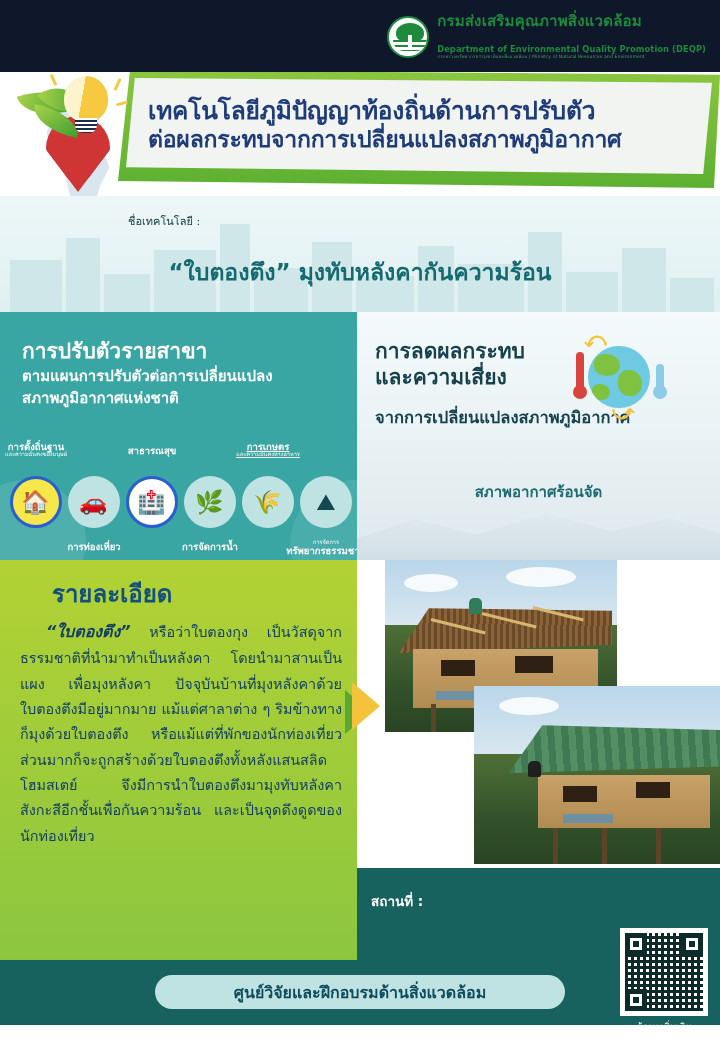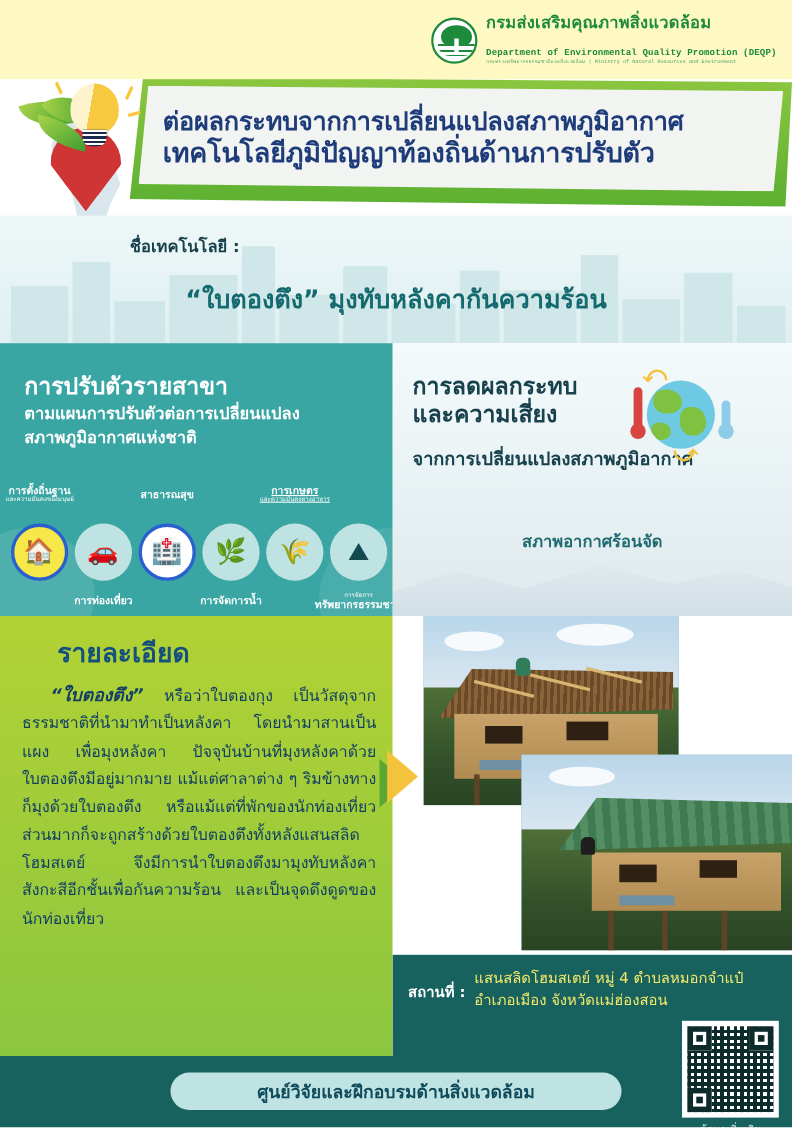--- a/index.html
+++ b/index.html
@@ -8,21 +8,21 @@
     font-family: "DejaVu Sans", "Liberation Sans", sans-serif;
     background: #ffffff;
     overflow: hidden;
     position: relative;
   }
   .poster { position: relative; width: 720px; height: 1040px; background: #fff; }
 
   
   .header {
     position: absolute; left: 0; top: 0; width: 720px; height: 72px;
-    background: #fef9c3; z-index: 20; font-family: Liberation Mono, monospace;
+    background: #0f172a; z-index: 20;
   }
   .deqp-logo {
     position: absolute; right: 14px; top: 14px;
     display: flex; align-items: center; gap: 8px;
   }
   .deqp-mark {
     width: 42px; height: 42px; border-radius: 50%;
     background: #ffffff; border: 2px solid #1e8a3c;
     position: relative; flex: none; overflow: hidden;
   }
@@ -106,22 +106,22 @@
 
   
   .tech-zone {
     position: absolute; left: 0; top: 196px; width: 720px; height: 116px;
     background: linear-gradient(180deg,#eef7f8 0%,#dff0f1 100%);
     overflow: hidden;
   }
   .skyline { position: absolute; left: 0; bottom: 0; width: 720px; height: 96px; }
   .bld { position: absolute; bottom: 0; background: #cfe7e8; }
   .tech-label {
-    position: absolute; left: 118px; top: 16px;
-    font-size: 15px; font-weight: bold; color: #17404a; z-index: 3;
+    position: absolute; left: 128px; top: 16px;
+    font-size: 11px; font-weight: normal; color: #17404a; z-index: 3;
   }
   .tech-name {
     position: absolute; left: 0; right: 0; top: 58px; text-align: center;
     font-size: 23px; font-weight: bold; color: #156a6f; z-index: 3;
   }
 
   
   .panel-left {
     position: absolute; left: 0; top: 312px; width: 357px; height: 248px;
     background: #3aa6a4; overflow: hidden;
@@ -290,22 +290,22 @@
         <div class="deqp-th">กรมส่งเสริมคุณภาพสิ่งแวดล้อม</div>
         <div class="deqp-en">Department of Environmental Quality Promotion (DEQP)</div>
         <div class="deqp-sub">กระทรวงทรัพยากรธรรมชาติและสิ่งแวดล้อม | Ministry of Natural Resources and Environment</div>
       </div>
     </div>
   </div>
 
   <div class="title-zone">
     <div class="banner-green"></div>
     <div class="banner-inner">
+      <div class="banner-line">เทคโนโลยีภูมิปัญญาท้องถิ่นด้านการปรับตัว</div>
       <div class="banner-line l2">ต่อผลกระทบจากการเปลี่ยนแปลงสภาพภูมิอากาศ</div>
-      <div class="banner-line">เทคโนโลยีภูมิปัญญาท้องถิ่นด้านการปรับตัว</div>
     </div>
 
     <div class="bulb-graphic">
       <div class="th-map"></div>
       <div class="ray" style="left:46px;top:6px;width:3px;height:12px;transform:rotate(-25deg);"></div>
       <div class="ray" style="left:38px;top:26px;width:12px;height:3px;transform:rotate(12deg);"></div>
       <div class="ray" style="left:110px;top:10px;width:3px;height:13px;transform:rotate(25deg);"></div>
       <div class="ray" style="left:110px;top:34px;width:12px;height:3px;transform:rotate(-14deg);"></div>
       <div class="ray" style="left:36px;top:48px;width:12px;height:3px;transform:rotate(30deg);"></div>
       <div class="pin"></div>
@@ -477,24 +477,20 @@
       <div class="deco-band" style="left:36%;top:72%;width:50px;"></div>
       <div class="stilt" style="left:32%;top:80%;height:20%;"></div>
       <div class="stilt" style="left:52%;top:80%;height:20%;"></div>
       <div class="stilt" style="left:74%;top:80%;height:20%;"></div>
       <div class="worker" style="left:22%;top:42%;background:#1f1f1f;"></div>
     </div>
   </div>
 
   <div class="loc-bar">
     <div class="loc-label">สถานที่ :</div>
-    <div class="loc-val">
-      <span>แสนสลิดโฮมสเตย์ หมู่ 4 ตำบลหมอกจำแป๋</span><br>
-      <span>อำเภอเมือง จังหวัดแม่ฮ่องสอน</span>
-    </div>
   </div>
 
   <div class="footer"></div>
   <div class="footer-pill">ศูนย์วิจัยและฝึกอบรมด้านสิ่งแวดล้อม</div>
 
   <div class="qr-box">
     <div class="qr">
       <div class="qr-eye" style="left:0;top:0;"></div>
       <div class="qr-eye" style="right:0;top:0;"></div>
       <div class="qr-eye" style="left:0;bottom:0;"></div>

